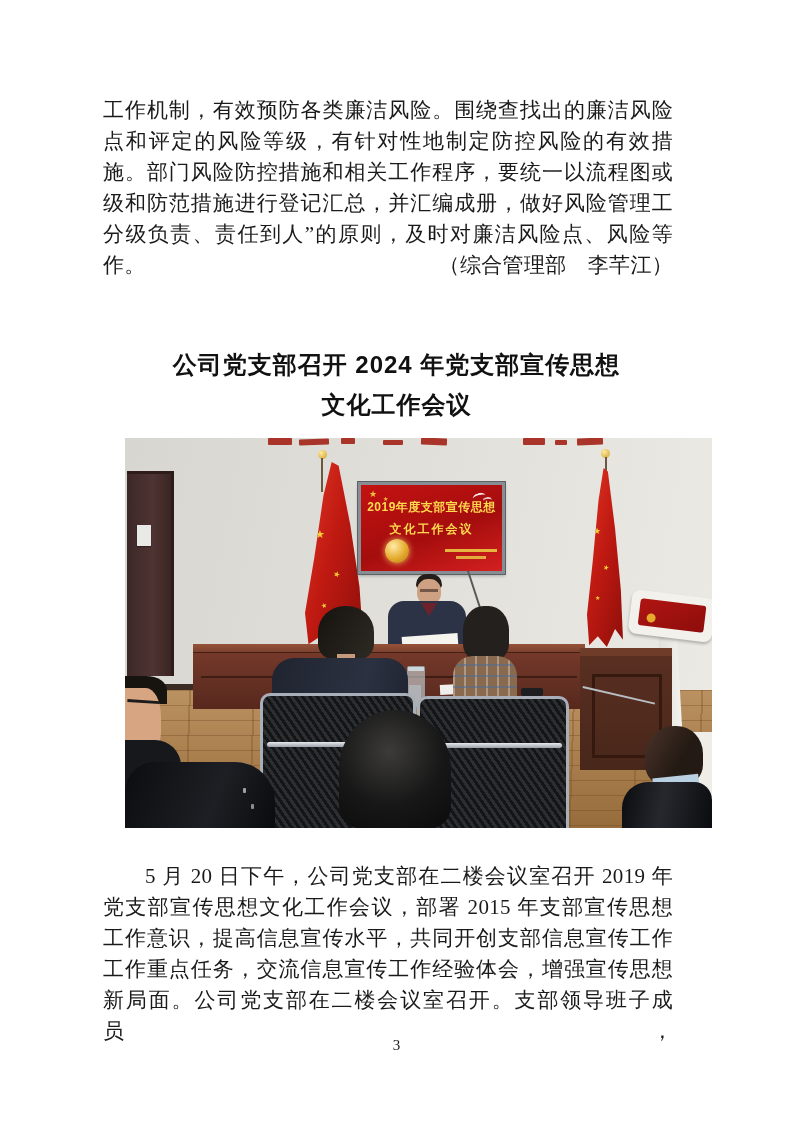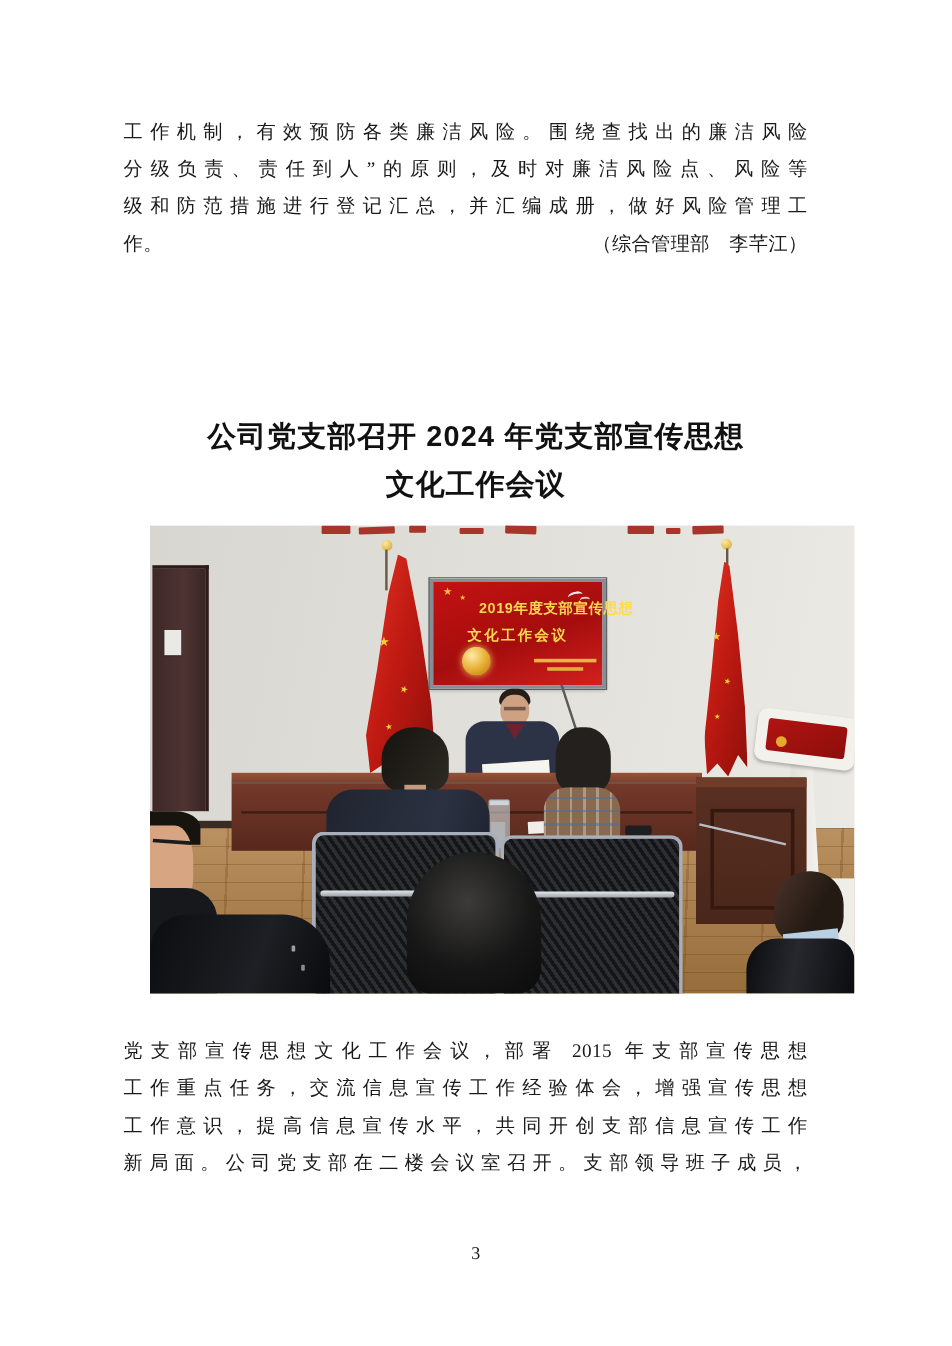--- a/index.html
+++ b/index.html
@@ -5,21 +5,21 @@
   html,body { margin:0; padding:0; background:#ffffff; }
   .page {
     position:relative; width:793px; height:1122px; margin:0 auto;
     background:#ffffff; color:#1a1a1a; overflow:hidden;
     font-family:"Liberation Serif","DejaVu Serif",serif;
   }
   .para { position:absolute; left:103px; width:570px; }
   .para1 { top:95px; }
   .para2 { top:861px; }
   .tline {
-    height:31px; line-height:31px; font-size:16px; letter-spacing:.3px;
+    height:31px; line-height:31px; font-size:21px; letter-spacing:.3px;
     text-align:justify; text-align-last:justify;
   }
   .tline-flex { display:flex; justify-content:space-between; text-align-last:auto; }
   .indent { text-indent:42px; }
   .heading {
     position:absolute; left:0; top:345px; width:793px; margin:0;
     text-align:center; font-family:"Liberation Sans","DejaVu Sans",sans-serif;
     font-size:24px; font-weight:700; line-height:40px; letter-spacing:1px; color:#111;
   }
   .page-number { position:absolute; left:0; top:1037px; width:793px; text-align:center; font-size:15px; }
@@ -61,22 +61,24 @@
       repeating-linear-gradient(90deg, rgba(240,240,235,.35) 0 2px, rgba(0,0,0,0) 2px 11px);
   }
 </style>
 </head>
 <body>
 
 <div class="page">
 
   <section class="para para1">
     <div class="tline">工作机制，有效预防各类廉洁风险。围绕查找出的廉洁风险</div>
+    <div class="tline">点和评定的风险等级，有针对性地制定防控风险的有效措</div>
+    <div class="tline">施。部门风险防控措施和相关工作程序，要统一以流程图或</div>
+    <div class="tline">级和防范措施进行登记汇总，并汇编成册，做好风险管理工</div>
     <div class="tline">分级负责、责任到人”的原则，及时对廉洁风险点、风险等</div>
-    <div class="tline">级和防范措施进行登记汇总，并汇编成册，做好风险管理工</div>
     <div class="tline tline-flex">
       <span>作。</span>
       <span>（综合管理部　李芊江）</span>
     </div>
   </section>
 
   <h1 class="heading">
     <div>公司党支部召开 2024 年党支部宣传思想</div>
     <div>文化工作会议</div>
   </h1>
@@ -113,21 +115,21 @@
       <span class="star" style="left:6px;top:58px;font-size:9px;">★</span>
       <span class="star" style="left:16px;top:96px;font-size:7px;transform:rotate(15deg);">★</span>
       <span class="star" style="left:8px;top:126px;font-size:6px;">★</span>
     </div>
 
     <div class="el tv" style="left:233px;top:44px;width:141px;height:86px;">
       <span class="star" style="left:8px;top:4px;font-size:9px;color:#f0c23a;">★</span>
       <span class="star" style="left:22px;top:10px;font-size:6px;color:#f0c23a;">★</span>
       <div style="position:absolute;left:112px;top:8px;width:13px;height:6px;border-top:2px solid rgba(255,255,255,.9);border-radius:50%;transform:rotate(-14deg);"></div>
       <div style="position:absolute;left:122px;top:12px;width:9px;height:5px;border-top:2px solid rgba(255,255,255,.75);border-radius:50%;transform:rotate(-6deg);"></div>
-      <div class="tv-title" style="top:14px;font-size:12px;letter-spacing:.5px;padding-left:32px;">2019年度支部宣传思想</div>
+      <div class="tv-title" style="top:14px;font-size:12px;letter-spacing:.5px;">2019年度支部宣传思想</div>
       <div class="tv-title" style="top:36px;font-size:12px;letter-spacing:2px;">文化工作会议</div>
       <div style="position:absolute;left:24px;top:54px;width:24px;height:24px;border-radius:50%;background:radial-gradient(circle at 35% 30%,#ffeaa6,#e5aa2c 55%,#b2761a);box-shadow:0 0 6px rgba(255,220,120,.8);"></div>
       <div style="position:absolute;left:84px;top:64px;width:52px;height:3px;background:#e9c645;opacity:.9;"></div>
       <div style="position:absolute;left:95px;top:71px;width:30px;height:3px;background:#e9c645;opacity:.85;"></div>
     </div>
     <div class="el" style="left:342px;top:133px;width:2px;height:78px;background:#5a5a58;transform:rotate(-18deg);transform-origin:top left;"></div>
 
     <div class="el" style="left:528px;top:192px;width:30px;height:112px;background:linear-gradient(90deg,#dddbd4,#f3f2ee);clip-path:polygon(22% 0,78% 0,100% 100%,0 100%);"></div>
     <div class="el" style="left:540px;top:298px;width:36px;height:14px;background:#efeee9;clip-path:polygon(12% 0,88% 0,100% 100%,0 100%);"></div>
     <div class="el" style="left:505px;top:156px;width:84px;height:44px;background:#f2f1ec;border-radius:8px;transform:rotate(7deg);box-shadow:0 2px 3px rgba(0,0,0,.25);">
@@ -186,20 +188,21 @@
       <div style="position:absolute;left:126px;top:42px;width:3px;height:5px;background:#868c94;border-radius:1px;"></div>
     </div>
 
     <div class="el" style="left:566px;top:294px;width:21px;height:96px;background:#efede8;"></div>
     <div class="el" style="left:520px;top:288px;width:58px;height:60px;background:linear-gradient(120deg,#4a342a,#241a14 60%);border-radius:50% 46% 36% 36%;"></div>
     <div class="el" style="left:528px;top:338px;width:46px;height:15px;background:#b9cfe2;transform:rotate(-6deg);"></div>
     <div class="el" style="left:497px;top:344px;width:90px;height:46px;background:linear-gradient(100deg,#0b0c0f,#26282e 45%,#0b0c0f);border-radius:26px 18px 0 0;"></div>
   </figure>
 
   <section class="para para2">
+    <div class="tline indent">5 月 20 日下午，公司党支部在二楼会议室召开 2019 年</div>
     <div class="tline">党支部宣传思想文化工作会议，部署 2015 年支部宣传思想</div>
+    <div class="tline">工作意识，提高信息宣传水平，共同开创支部信息宣传工作</div>
     <div class="tline">工作重点任务，交流信息宣传工作经验体会，增强宣传思想</div>
-    <div class="tline">工作意识，提高信息宣传水平，共同开创支部信息宣传工作</div>
     <div class="tline">新局面。公司党支部在二楼会议室召开。支部领导班子成员，</div>
   </section>
 
   <footer class="page-number">3</footer>
 </div>
 
 </body></html>

